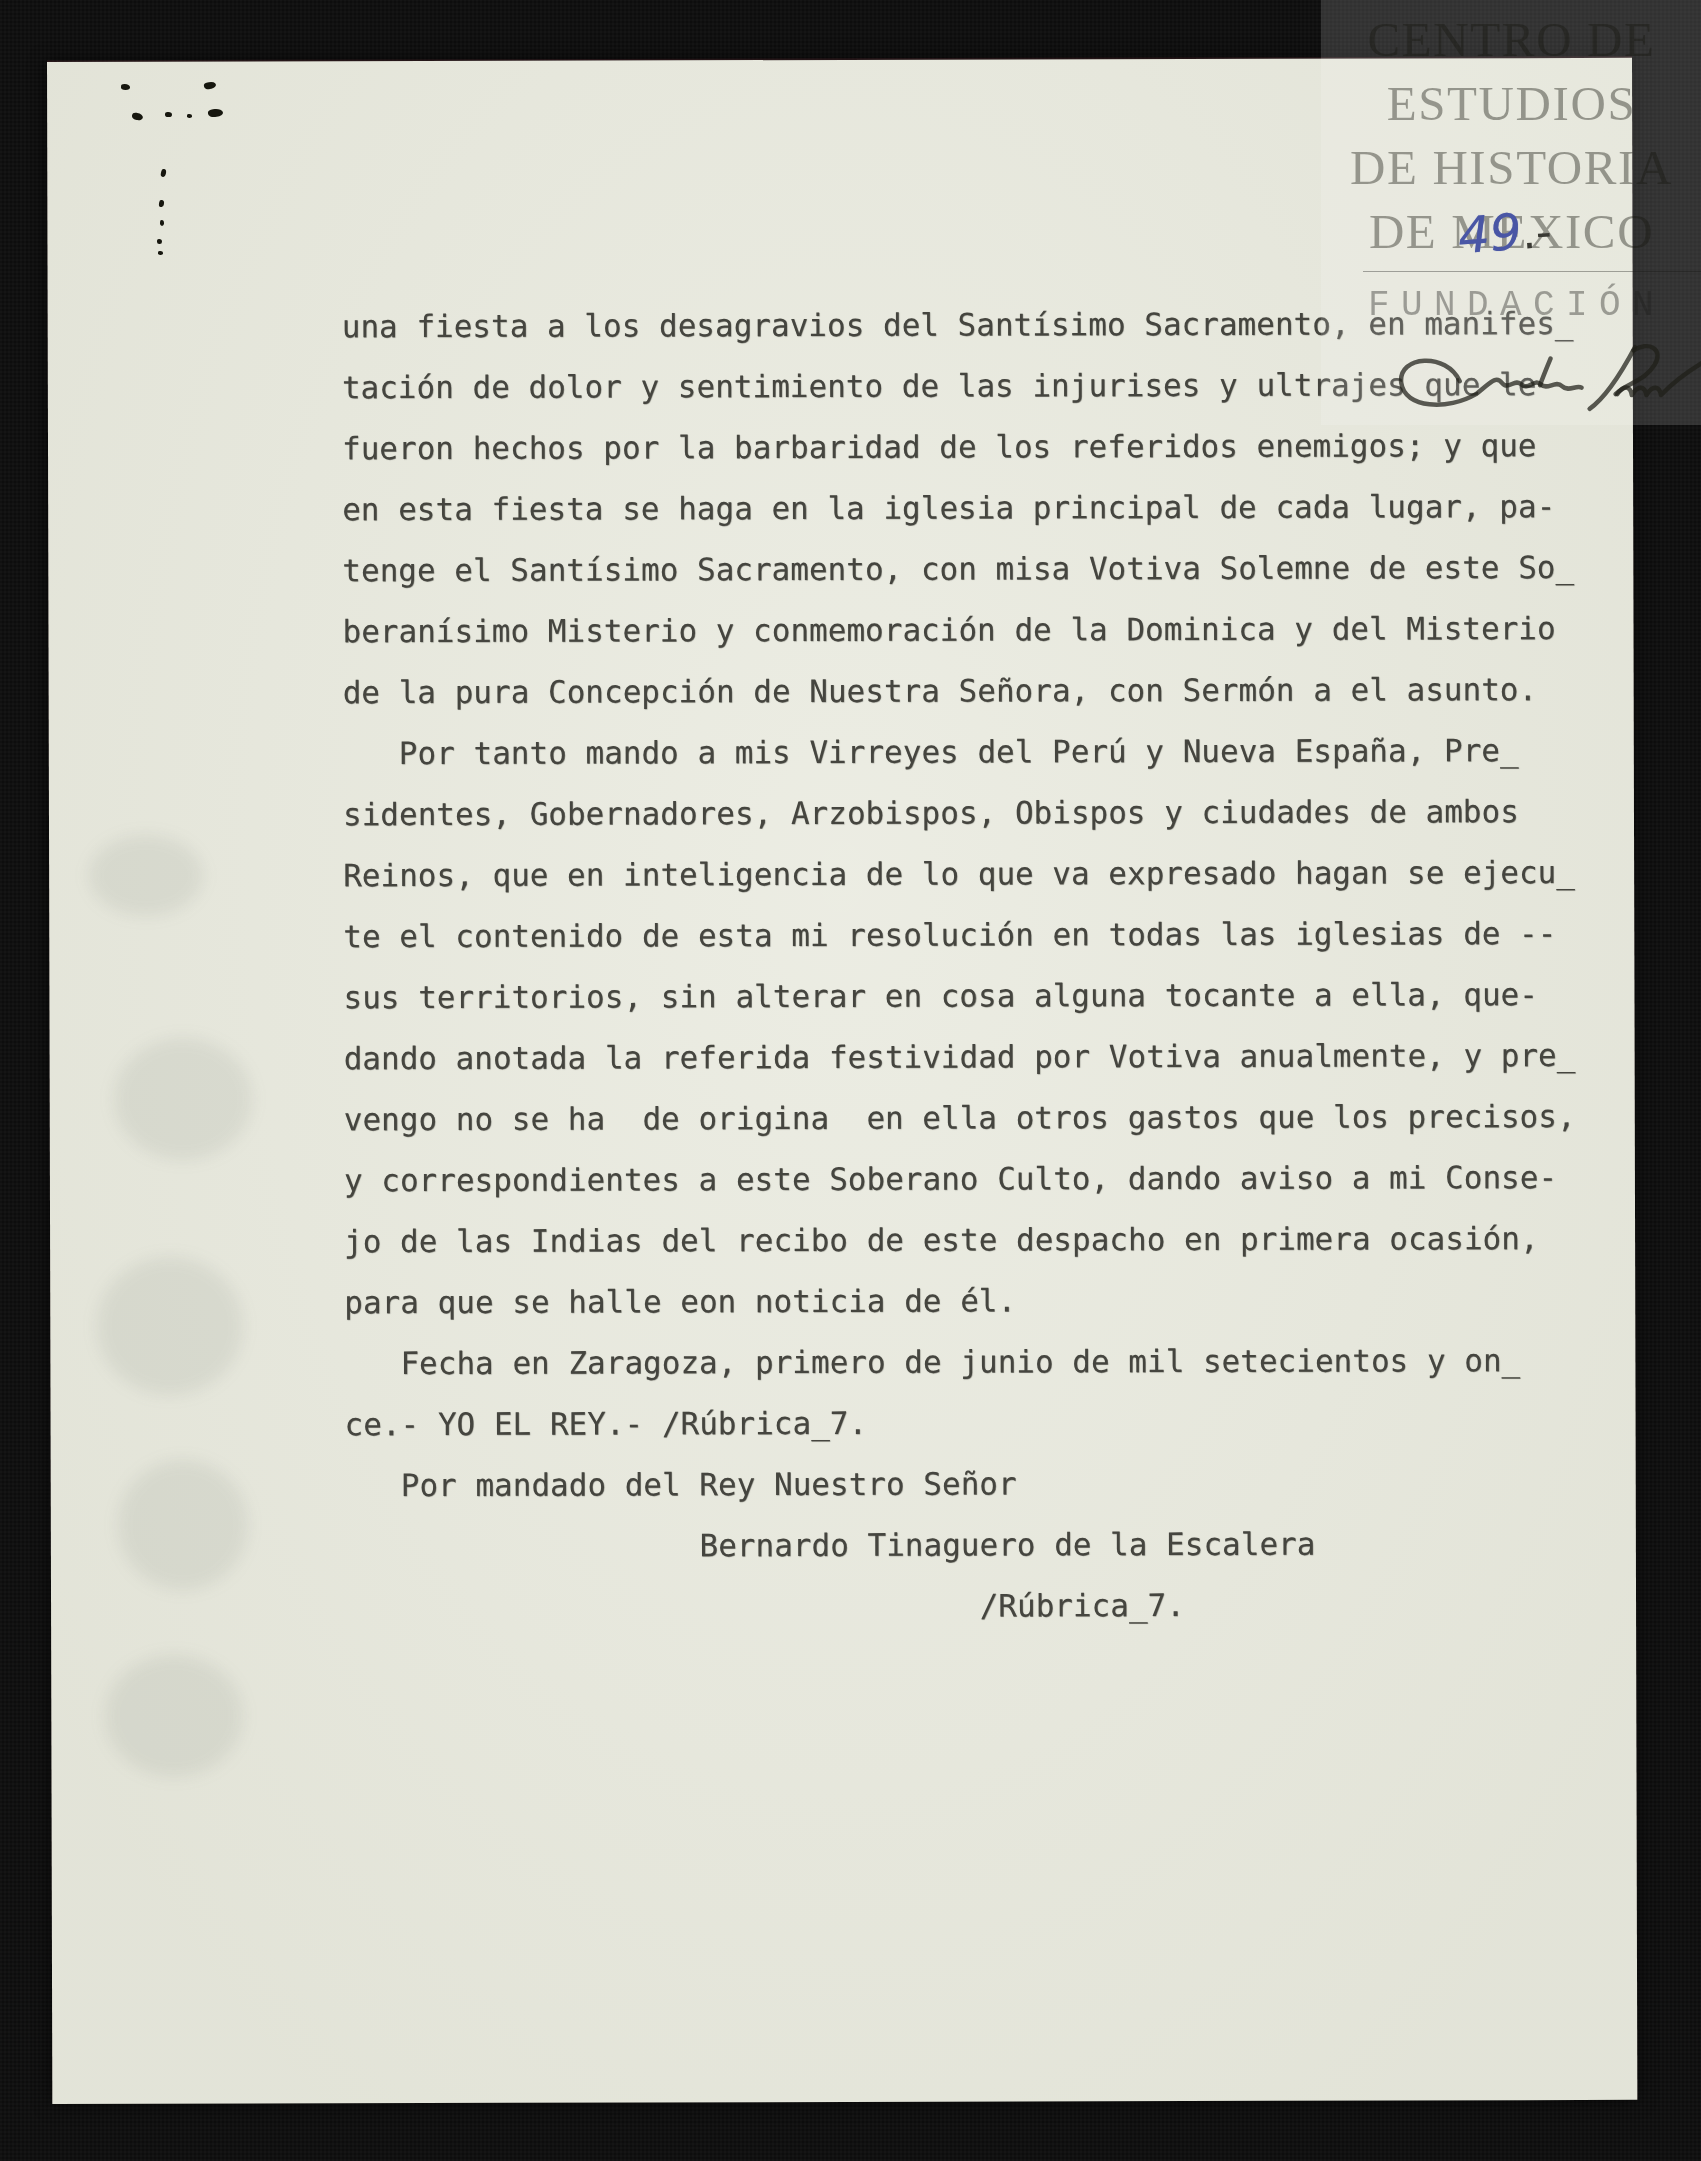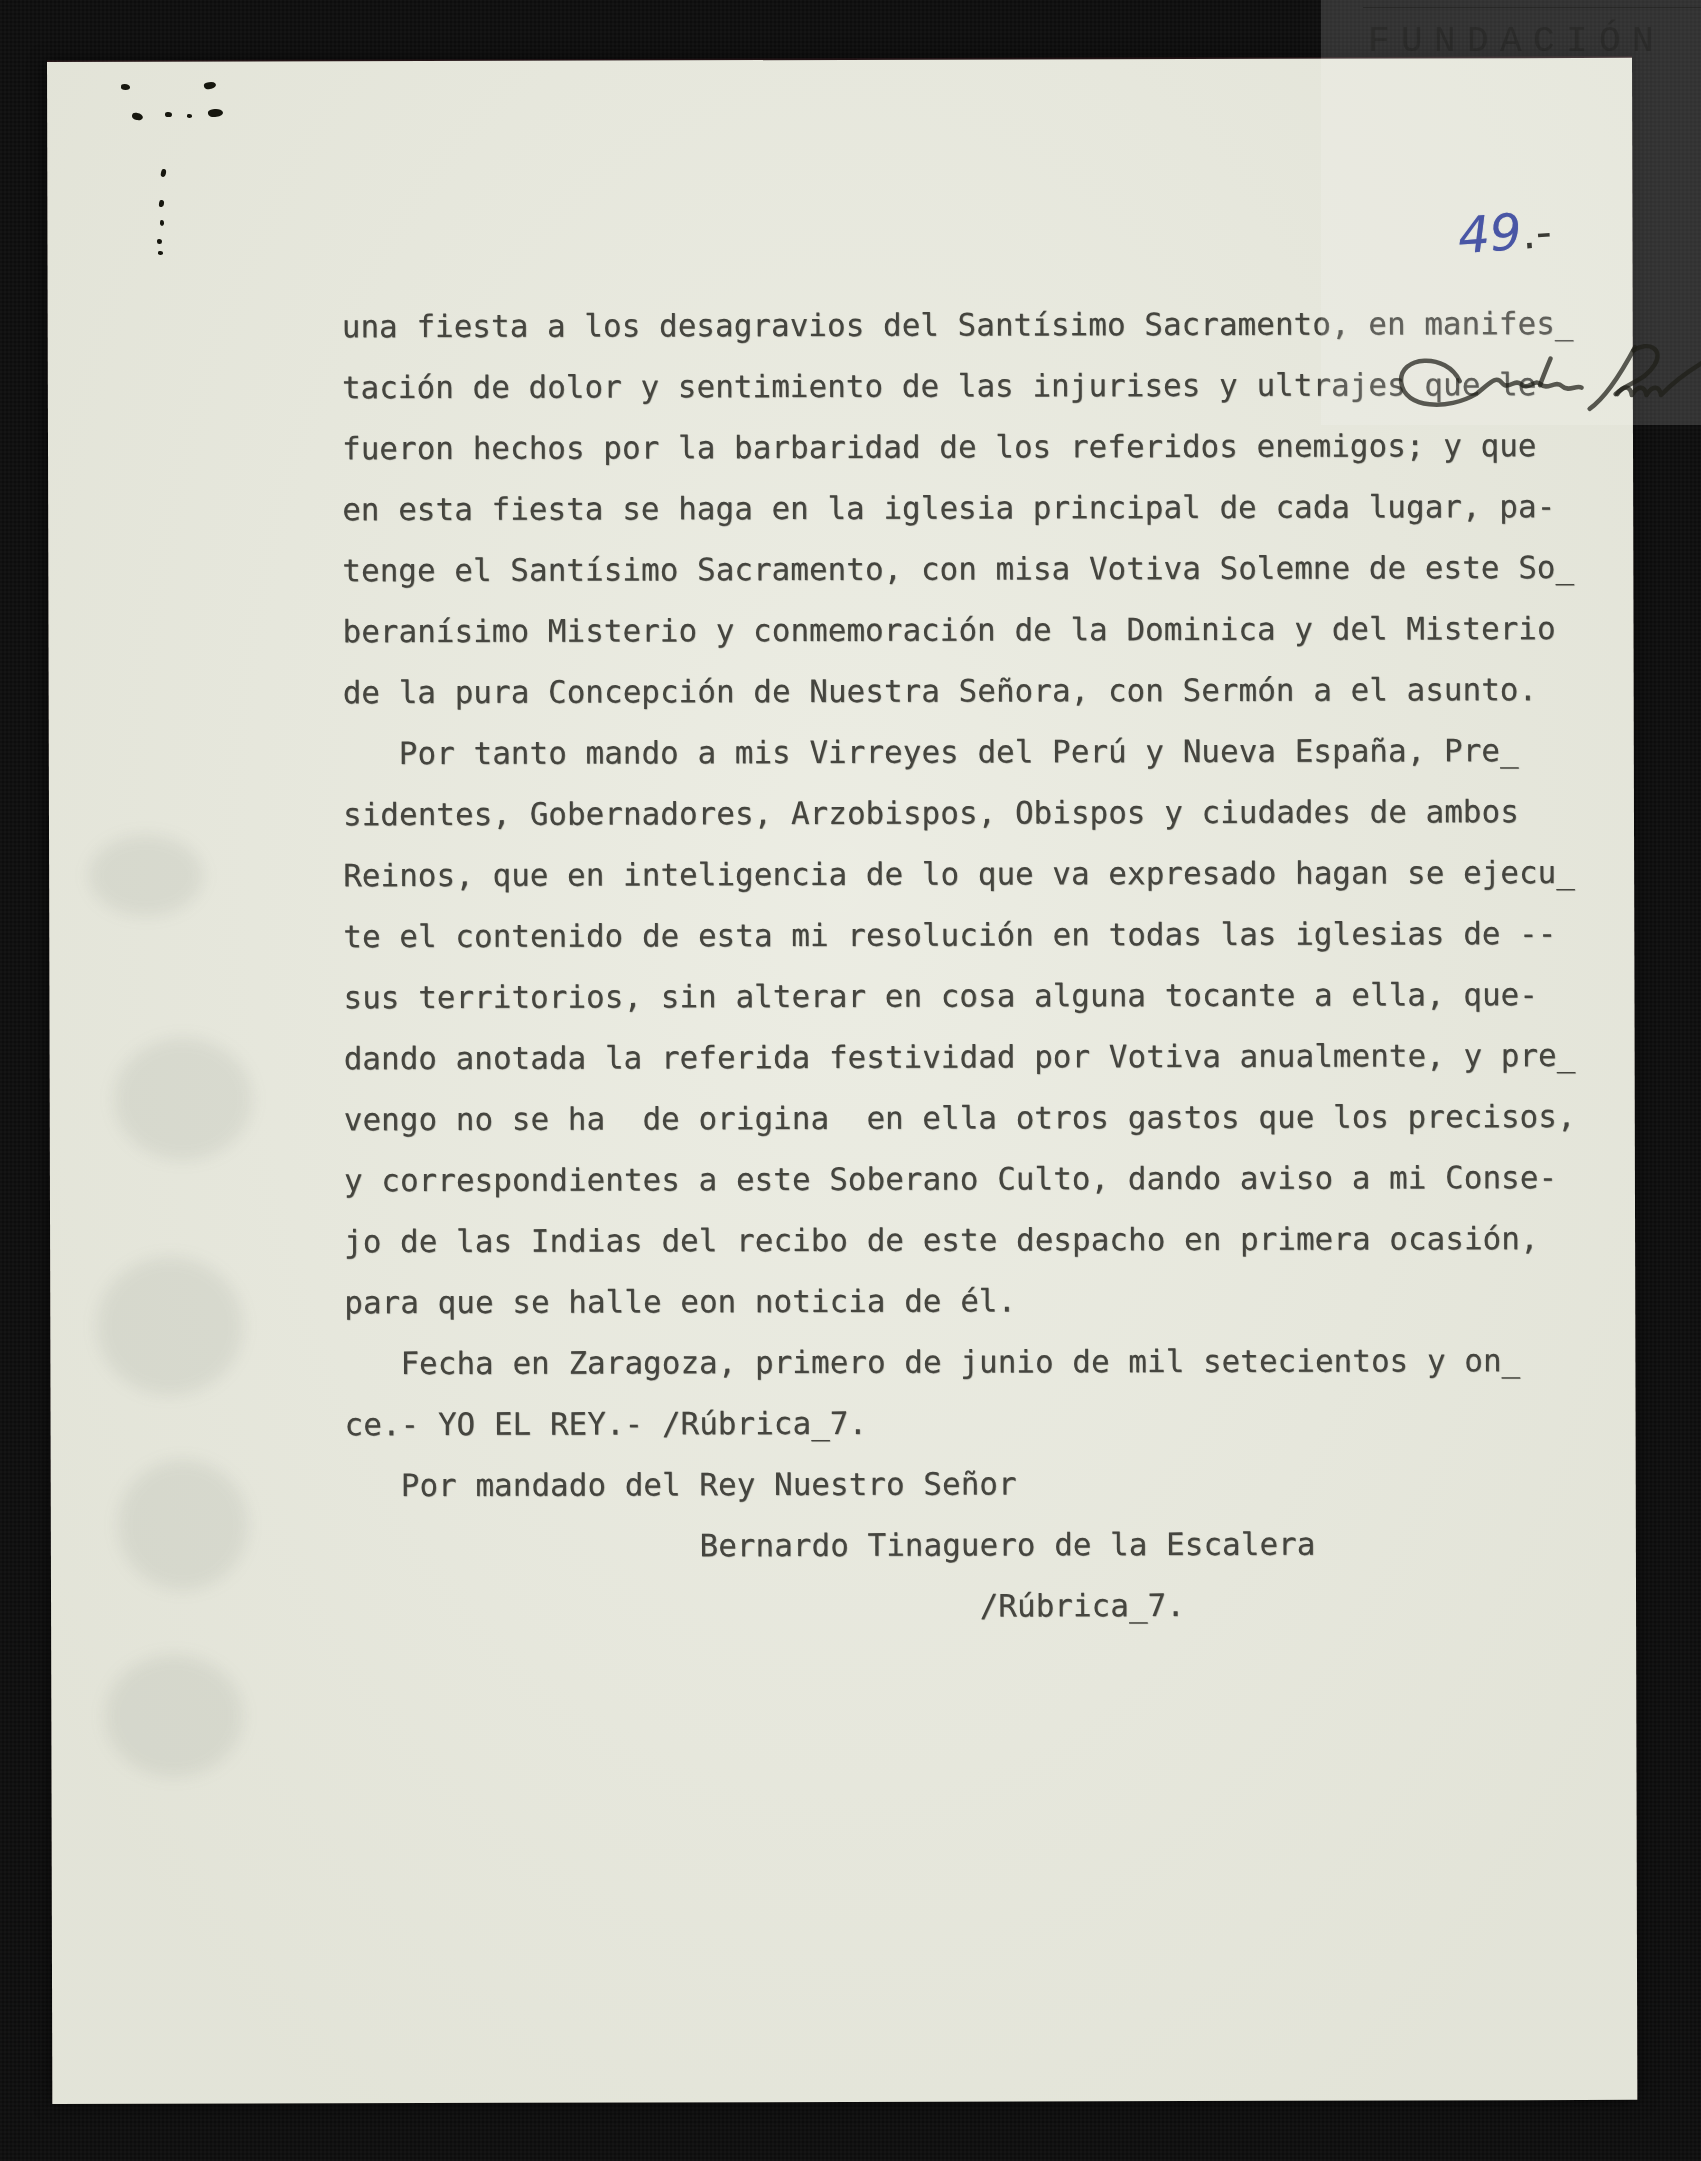--- a/index.html
+++ b/index.html
@@ -130,20 +130,26 @@
 <div class="speck" style="left:157px;top:239px;width:4.9px;height:4.9px;"></div>
 <div class="speck" style="left:158px;top:251px;width:4.9px;height:4px;"></div>
 
 <div class="ghost" style="left:89px;top:835px;width:114px;height:81px;"></div>
 <div class="ghost" style="left:114px;top:1038px;width:138px;height:122px;"></div>
 <div class="ghost" style="left:97px;top:1257px;width:146px;height:138px;"></div>
 <div class="ghost" style="left:118px;top:1460px;width:130px;height:130px;"></div>
 <div class="ghost" style="left:105px;top:1655px;width:138px;height:122px;"></div>
 
 <div class="watermark">
+  <div class="wm-block">
+    <div class="wm-line">CENTRO DE</div>
+    <div class="wm-line">ESTUDIOS</div>
+    <div class="wm-line">DE HISTORIA</div>
+    <div class="wm-line">DE MEXICO</div>
+  </div>
   <hr class="wm-rule">
   <div class="wm-foundation">FUNDACIÓN</div>
 </div>
 
 <div class="folio">
   <span class="num">49</span><span class="suffix">.-</span>
 </div>
 
 <svg class="sig" viewBox="0 0 420 150" fill="none" stroke="rgba(30,30,24,0.72)" stroke-width="5.5" stroke-linecap="round" stroke-linejoin="round">
 

